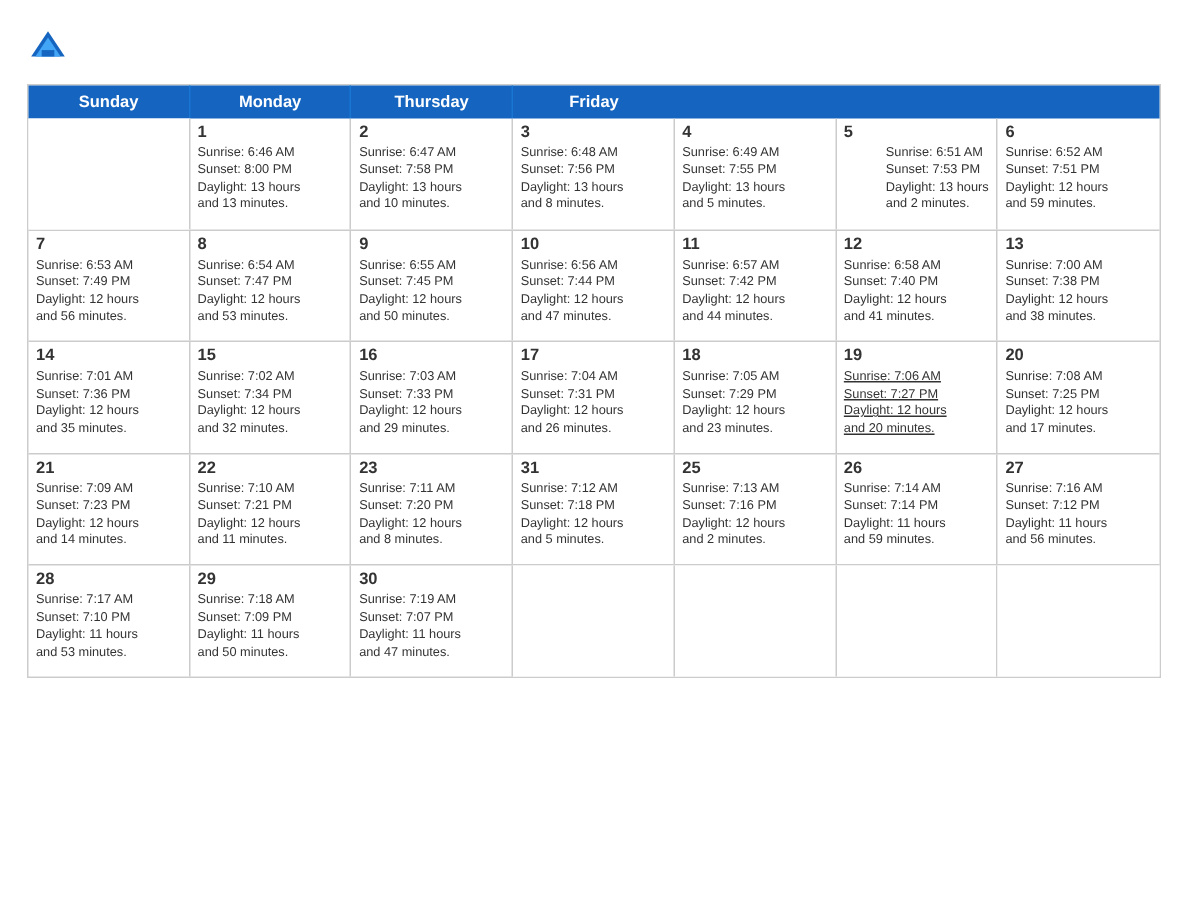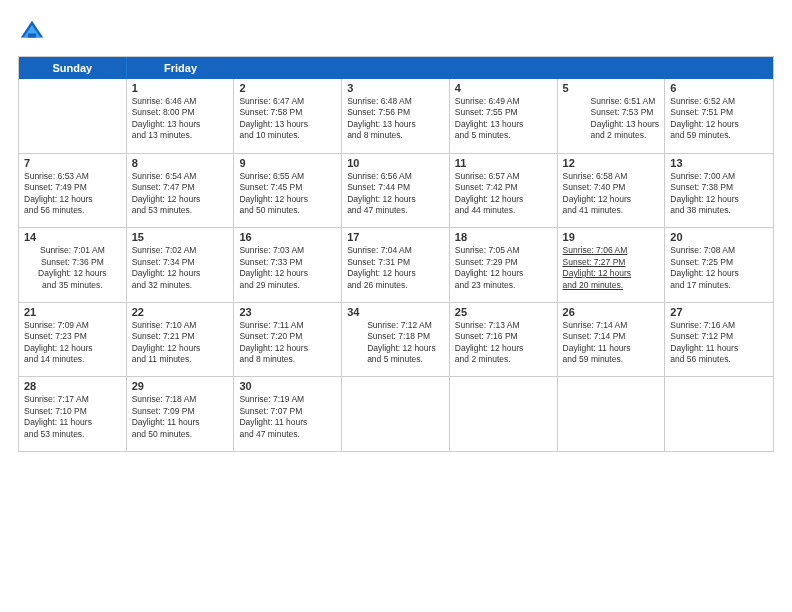--- a/index.html
+++ b/index.html
@@ -122,20 +122,22 @@
     </div>
     <div class="title-section">
       <div class="month-title"></div>
       <div class="subtitle"></div>
     </div>
   </div>
 
   <div class="calendar">
     <div class="calendar-header">
         <div class="calendar-header-cell">Sunday</div>
+        <div class="calendar-header-cell">Monday</div>
+        <div class="calendar-header-cell">Thursday</div>
         <div class="calendar-header-cell">Friday</div>
       </div>
     <div class="calendar-body">
         <div class="calendar-row">
           <div class="calendar-cell empty"></div>
           <div class="calendar-cell">
             <span class="day-number">1</span>
             <div class="cell-text" style="white-space: pre-line;">Sunrise: 6:46 AM
 Sunset: 8:00 PM
 Daylight: 13 hours
@@ -224,21 +226,21 @@
             <span class="day-number">13</span>
             <div class="cell-text" style="white-space: pre-line;">Sunrise: 7:00 AM
 Sunset: 7:38 PM
 Daylight: 12 hours
 and 38 minutes.</div>
           </div>
         </div>
         <div class="calendar-row">
           <div class="calendar-cell">
             <span class="day-number">14</span>
-            <div class="cell-text" style="white-space: pre-line; text-align: center;">Sunrise: 7:01 AM
+            <div class="cell-text" style="white-space: pre-line;">Sunrise: 7:01 AM
 Sunset: 7:36 PM
 Daylight: 12 hours
 and 35 minutes.</div>
           </div>
           <div class="calendar-cell">
             <span class="day-number">15</span>
             <div class="cell-text" style="white-space: pre-line;">Sunrise: 7:02 AM
 Sunset: 7:34 PM
 Daylight: 12 hours
 and 32 minutes.</div>
@@ -295,22 +297,22 @@
 and 11 minutes.</div>
           </div>
           <div class="calendar-cell">
             <span class="day-number">23</span>
             <div class="cell-text" style="white-space: pre-line;">Sunrise: 7:11 AM
 Sunset: 7:20 PM
 Daylight: 12 hours
 and 8 minutes.</div>
           </div>
           <div class="calendar-cell">
-            <span class="day-number">34</span>
-            <div class="cell-text" style="white-space: pre-line; margin-left: 20px;">Sunrise: 7:12 AM
+            <span class="day-number">31</span>
+            <div class="cell-text" style="white-space: pre-line;">Sunrise: 7:12 AM
 Sunset: 7:18 PM
 Daylight: 12 hours
 and 5 minutes.</div>
           </div>
           <div class="calendar-cell">
             <span class="day-number">25</span>
             <div class="cell-text" style="white-space: pre-line;">Sunrise: 7:13 AM
 Sunset: 7:16 PM
 Daylight: 12 hours
 and 2 minutes.</div>

